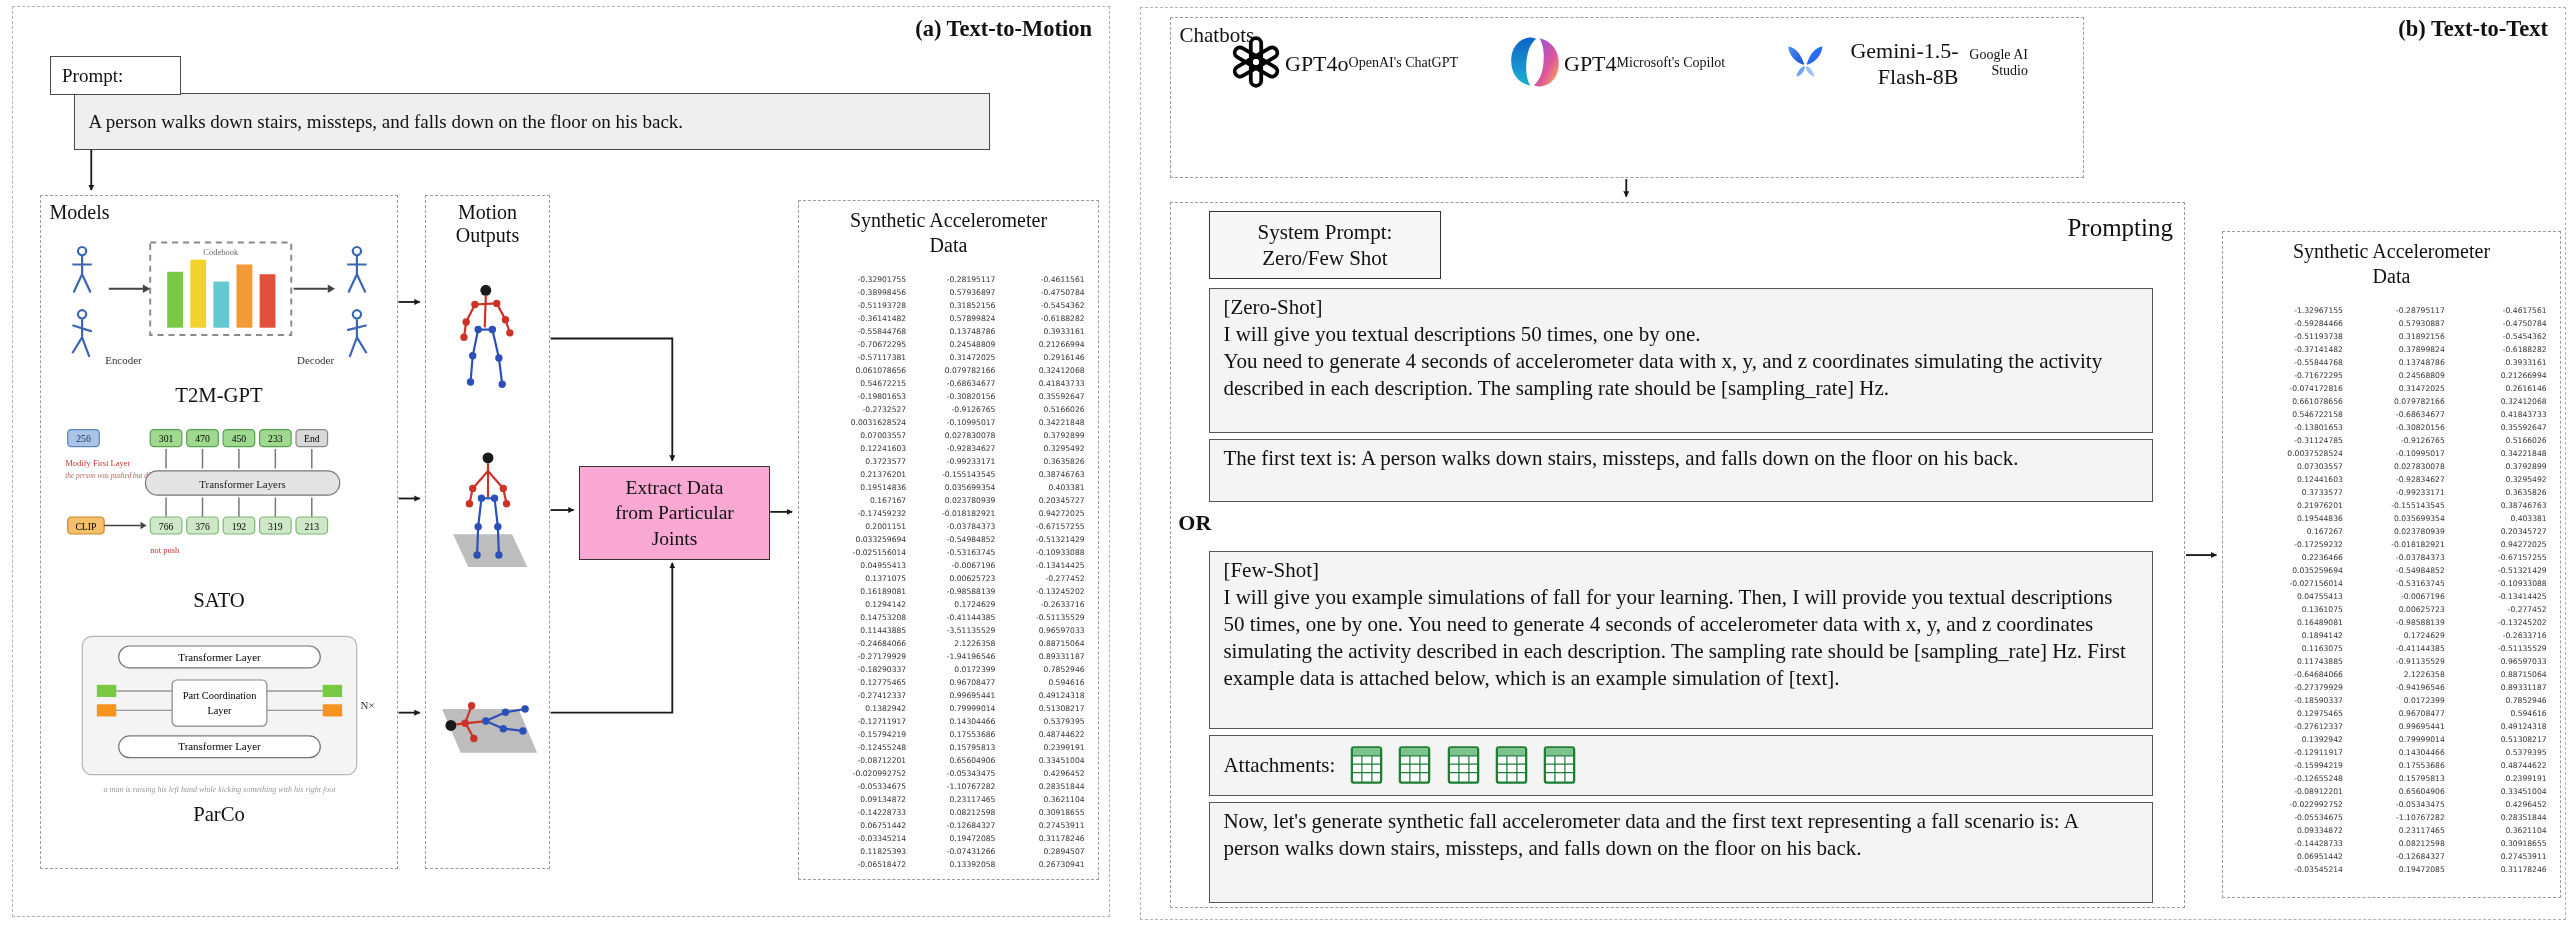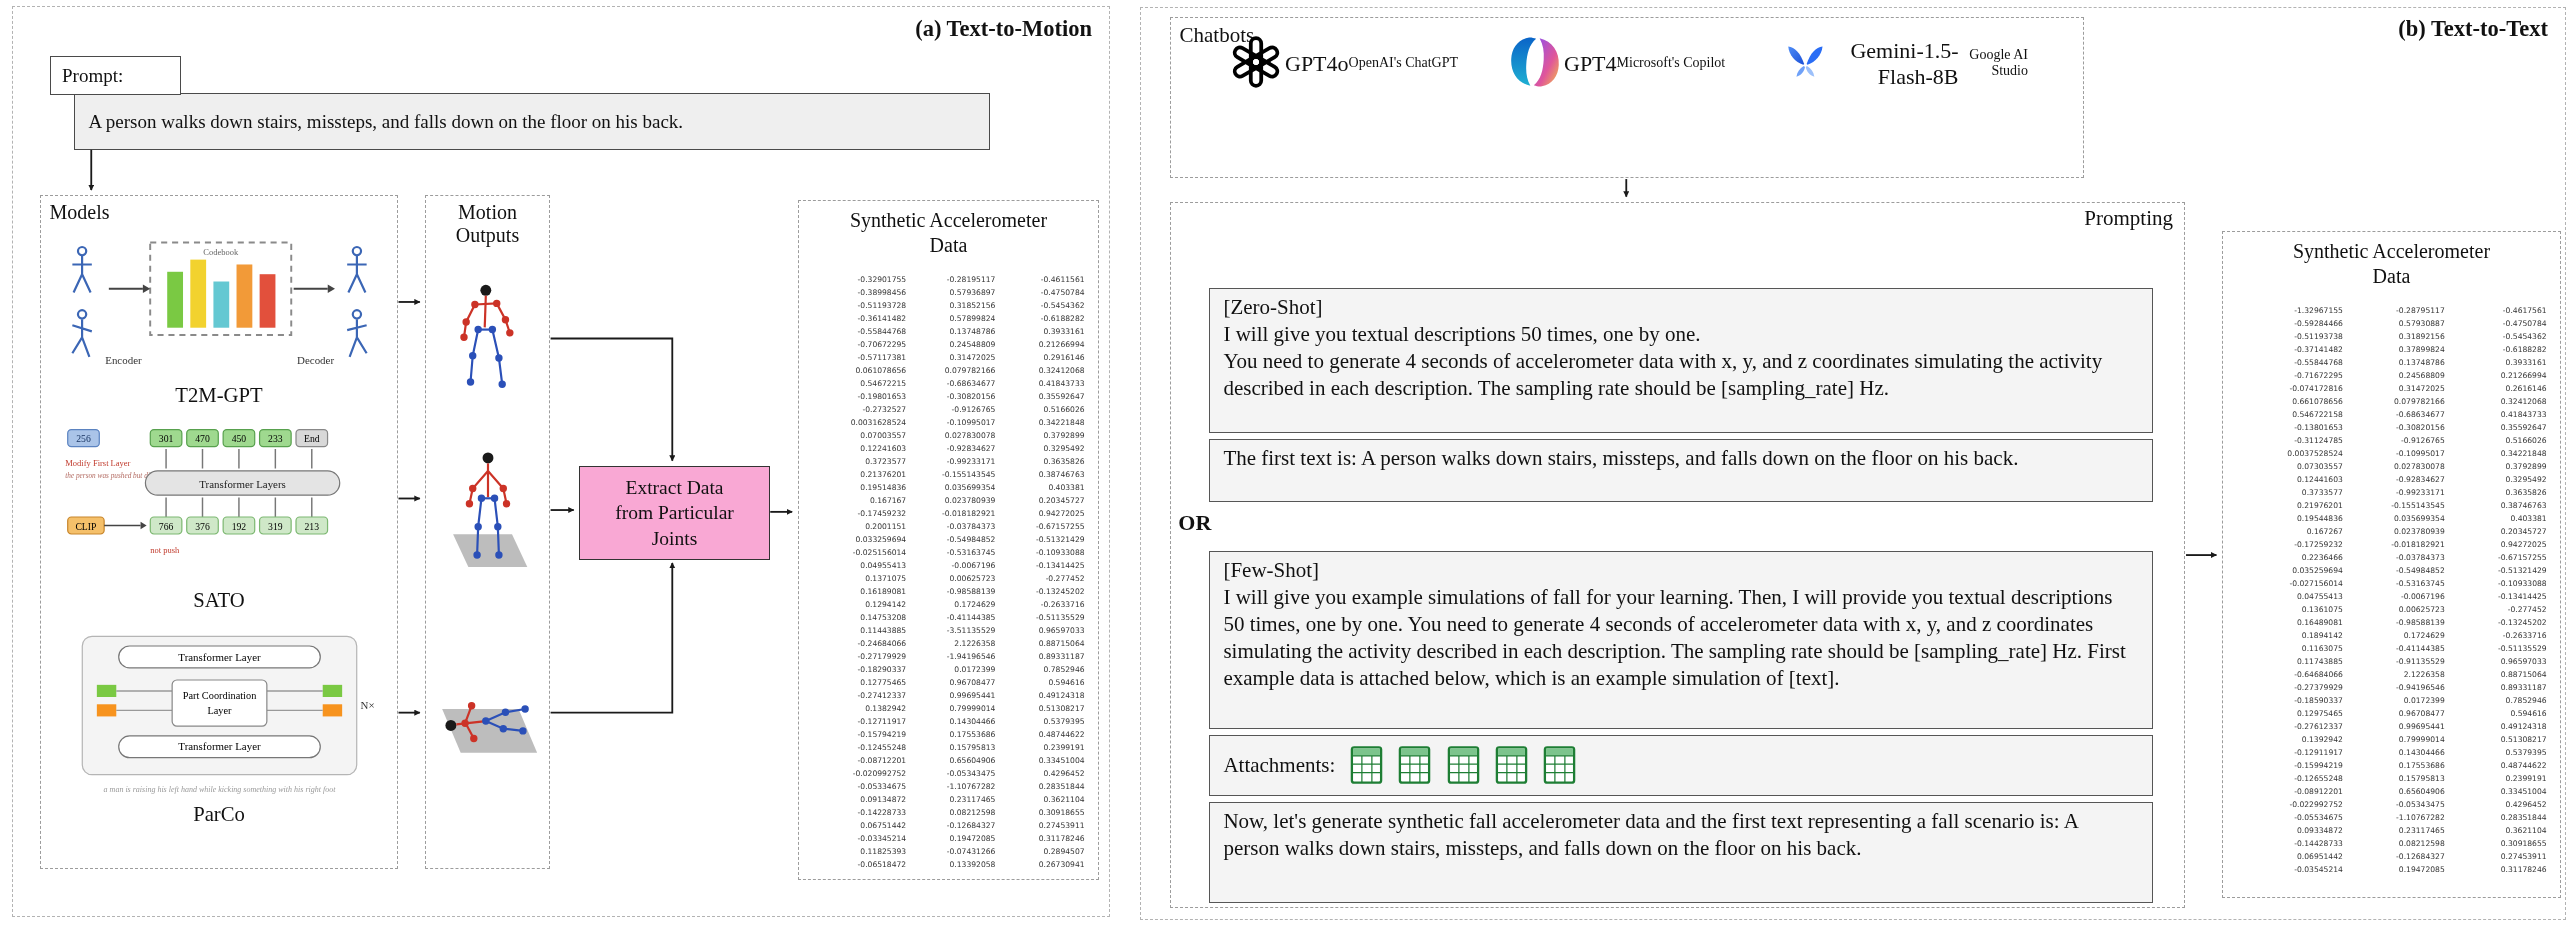--- a/index.html
+++ b/index.html
@@ -28,21 +28,21 @@
   .stitle{position:absolute;top:7.3px;left:0;right:0;text-align:center;font-size:20px;line-height:1.25;}
   .ntable{position:absolute;left:18px;right:13.4px;top:72px;bottom:7.3px;overflow:hidden;}
   .nrow{display:flex;}
   .ncell{flex:1;text-align:right;font-family:"DejaVu Sans",sans-serif;font-size:7.6px;
          line-height:13px;color:#333;}
   
   .chatbot{position:absolute;top:14.6px;width:243px;display:flex;flex-direction:row;align-items:center;text-align:right;}
   .cicon{width:58px;height:58px;}
   .cname{font-size:22px;margin-top:4.9px;}
   .cprov{font-size:14px;margin-top:1.2px;}
-  .plabel-right{position:absolute;top:3px;right:11px;font-size:21px;}
+  .plabel-right{position:absolute;top:11px;right:11px;font-size:25px;}
   .sysbox{position:absolute;border:1.8px solid #333;background:#f7f7f7;display:flex;align-items:center;
        justify-content:center;text-align:center;font-size:21px;line-height:1.25;box-sizing:border-box;z-index:2;}
   .pbox{position:absolute;border:1.2px solid #565656;background:#f4f4f4;box-sizing:border-box;
        font-size:21px;line-height:27px;padding:4.9px 13.4px;}
   .or{position:absolute;font-size:22px;font-weight:bold;}
   .attachbox{display:flex;align-items:center;gap:13.4px;}
   .aicon{width:35px;height:40px;flex:0 0 auto;}
 </style>
 </head>
 <body>
@@ -543,20 +543,24 @@
           <path d="M54,60 C64,66 70,74 72,86 C60,82 53,73 51,62 Z" fill="#9cc0fa"></path>
         </svg>
         <div class="cname">Gemini-1.5-Flash-8B</div>
         <div class="cprov">Google AI Studio</div>
       </div>
     </div>
 
     <div class="dashbox" style="left:29px;top:194px;width:1015px;height:706px">
       <div class="plabel-right">Prompting</div>
 
+      <div class="sysbox" style="left:38px;top:8.5px;width:232px;height:68px">
+        <span class="preline">System Prompt:
+Zero/Few Shot</span>
+      </div>
 
       <div class="pbox" style="left:38px;top:85px;width:944px;height:145px">
         <div>[Zero-Shot]</div>
         <div class="preline">I will give you textual descriptions 50 times, one by one.
 You need to generate 4 seconds of accelerometer data with x, y, and z coordinates simulating the activity described in each description. The sampling rate should be [sampling_rate] Hz.</div>
       </div>
 
       <div class="pbox" style="left:38px;top:236px;width:944px;height:63px">
         <div class="preline">The first text is: A person walks down stairs, missteps, and falls down on the floor on his back.</div>
       </div>

